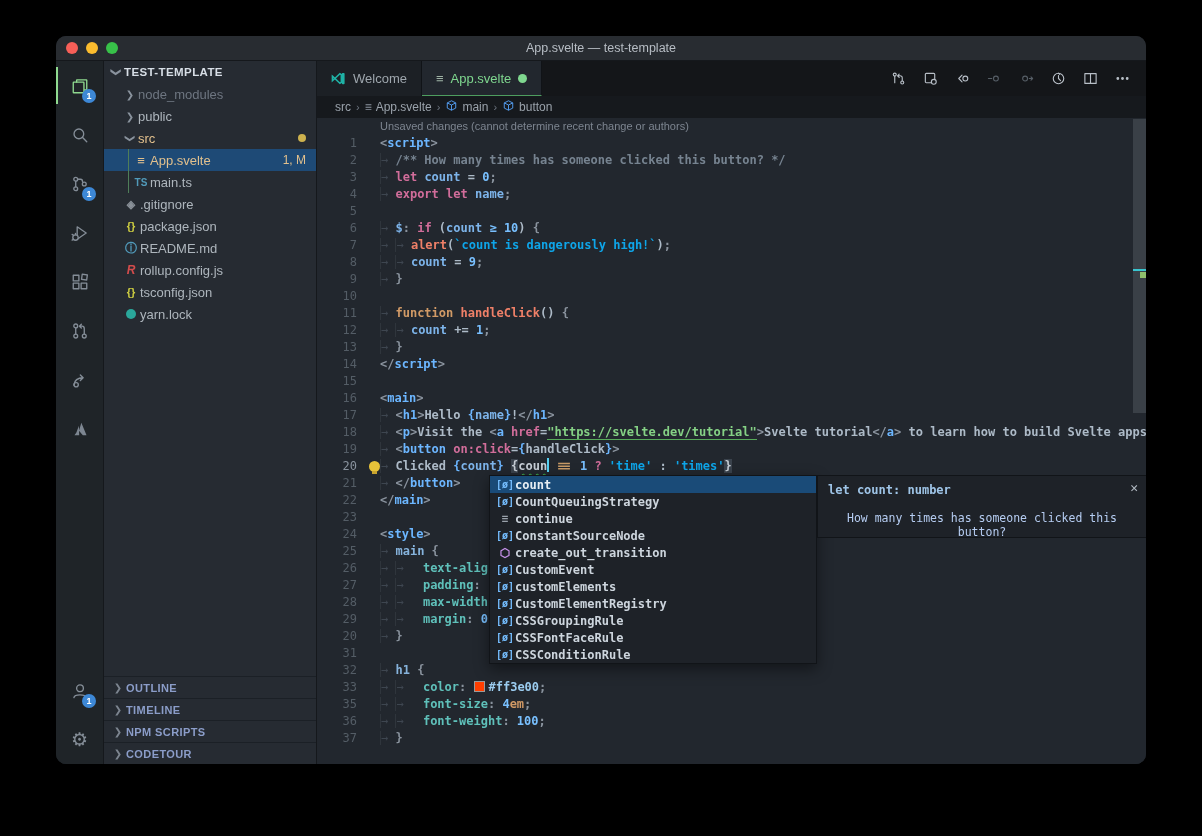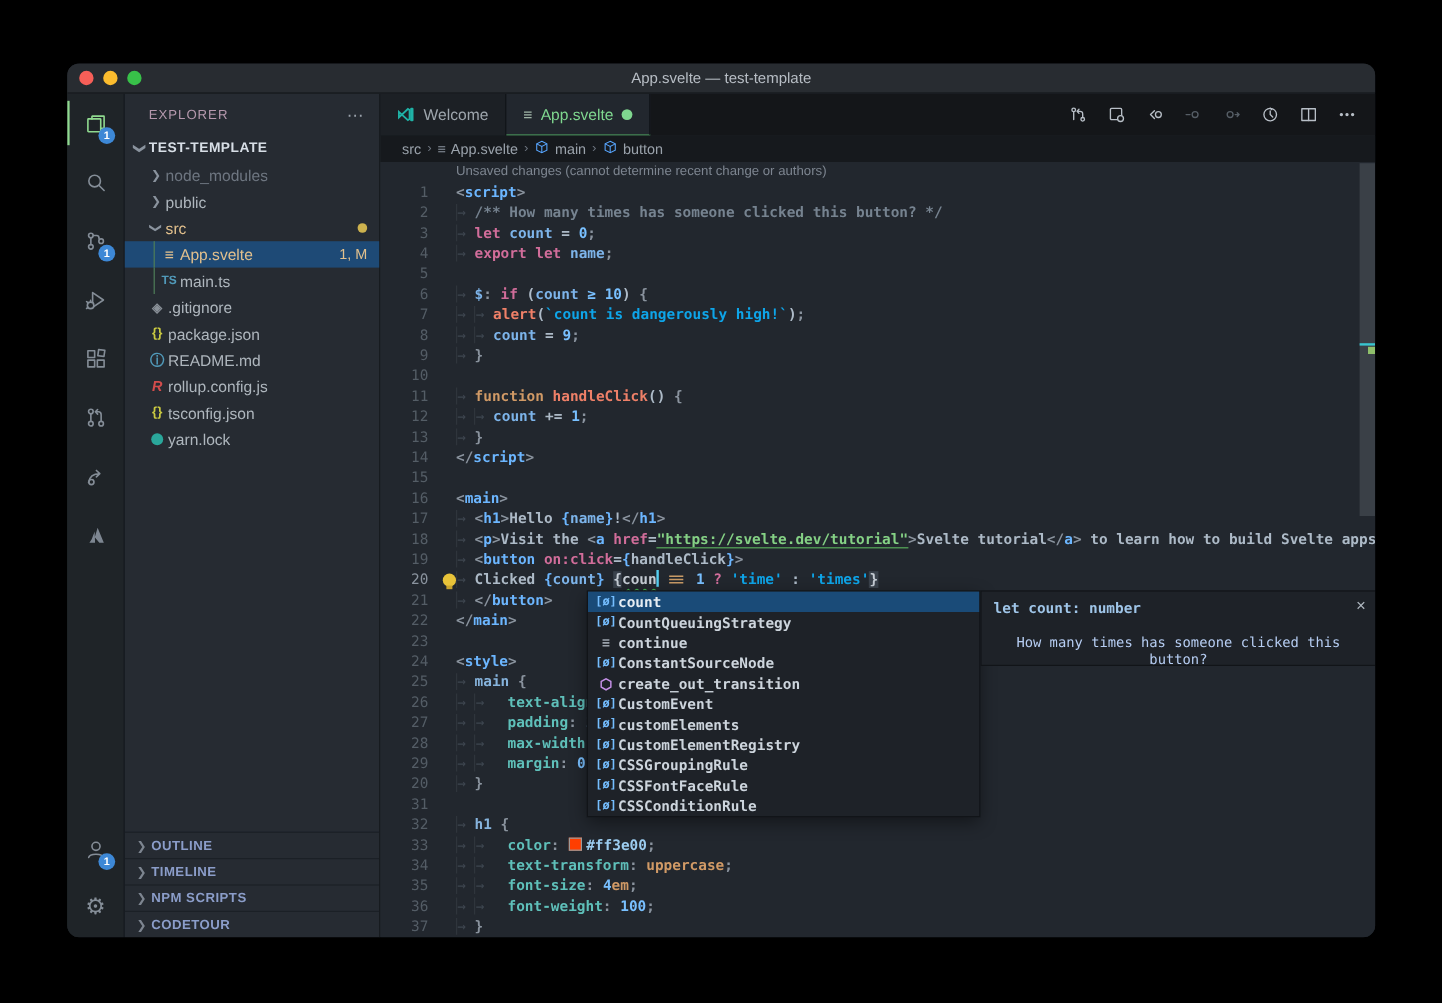--- a/index.html
+++ b/index.html
@@ -1,17 +1,17 @@
 <!DOCTYPE html>
 <html><head>
 <meta charset="utf-8">
 <style>
   html,body{margin:0;padding:0;background:#000;width:1202px;height:836px;overflow:hidden;
     font-family:"Liberation Sans",sans-serif;-webkit-font-smoothing:antialiased;}
-  .window{position:absolute;left:56px;top:53px;width:1090px;height:728px;border-radius:10px;
+  .window{position:absolute;left:56px;top:36px;width:1090px;height:728px;border-radius:10px;
     overflow:hidden;background:#22272e;box-shadow:0 24px 70px rgba(0,0,0,.6);font-size:13px;color:#adb4bc;}
   
   .titlebar{height:24px;background:#282c31;display:flex;align-items:center;position:relative;border-bottom:1px solid #15181c;}
   .lights{display:flex;gap:8px;margin-left:10px;}
   .light{width:12px;height:12px;border-radius:50%;}
   .title{position:absolute;left:0;right:0;text-align:center;font-size:12.5px;color:#b7bdc4;}
   
   .main{display:flex;height:703px;}
   
   .activitybar{width:47px;background:#1f2428;display:flex;flex-direction:column;align-items:stretch;border-right:1px solid #15181c;}
@@ -190,24 +190,20 @@
               <path d="M2.6 13.8c.6-3.2 10.2-3.2 10.8 0"></path>
             </svg>
             <span class="badge">1</span>
           </div>
           <div class="act-item">
             <span class="gearglyph">⚙</span>
           </div>
         </div>
       </div>
     <div class="sidebar">
-      <div class="sb-header">
-        <span class="sb-title">EXPLORER</span>
-        <span class="sb-dots">⋯</span>
-      </div>
       <div class="tree" id="tree">
           <div class="row root">
             <span style="width:4px;flex:0 0 4px"></span>
             <span class="chev down">❯</span>
             <span class="label">TEST-TEMPLATE</span>
           </div>
           <div class="row ignored">
             <span style="width:18px;flex:0 0 18px"></span>
             <span class="chev ">❯</span>
             <span class="label">node_modules</span>
@@ -411,21 +407,20 @@
             <div class="cl"><span class="gutter">24</span><span class="tk-p">&lt;</span><span class="tk-tag">style</span><span class="tk-p">&gt;</span></div>
             <div class="cl"><span class="gutter">25</span><span class="tk-ws">→ </span><span class="tk-sel">main</span><span class="tk-t"> </span><span class="tk-p">{</span></div>
             <div class="cl"><span class="gutter">26</span><span class="tk-ws">→ </span><span class="tk-ws">→ </span><span class="tk-prop">text-align</span><span class="tk-p">:</span><span class="tk-t"> c</span></div>
             <div class="cl"><span class="gutter">27</span><span class="tk-ws">→ </span><span class="tk-ws">→ </span><span class="tk-prop">padding</span><span class="tk-p">:</span><span class="tk-t"> </span><span class="tk-num">1</span><span class="tk-kw2">em</span></div>
             <div class="cl"><span class="gutter">28</span><span class="tk-ws">→ </span><span class="tk-ws">→ </span><span class="tk-prop">max-width</span><span class="tk-p">:</span><span class="tk-t"> </span><span class="tk-num">2</span></div>
             <div class="cl"><span class="gutter">29</span><span class="tk-ws">→ </span><span class="tk-ws">→ </span><span class="tk-prop">margin</span><span class="tk-p">:</span><span class="tk-t"> </span><span class="tk-num">0</span><span class="tk-t"> </span><span class="tk-kw2">au</span></div>
             <div class="cl"><span class="gutter">20</span><span class="tk-ws">→ </span><span class="tk-p">}</span></div>
             <div class="cl"><span class="gutter">31</span></div>
             <div class="cl"><span class="gutter">32</span><span class="tk-ws">→ </span><span class="tk-sel">h1</span><span class="tk-t"> </span><span class="tk-p">{</span></div>
             <div class="cl"><span class="gutter">33</span><span class="tk-ws">→ </span><span class="tk-ws">→ </span><span class="tk-prop">color</span><span class="tk-p">:</span><span class="tk-t"> </span><span class="swatch"></span><span class="tk-val">#ff3e00</span><span class="tk-p">;</span></div>
-            <div class="cl"><span class="gutter">34</span><span class="tk-ws">→ </span><span class="tk-ws">→ </span><span class="tk-prop">text-transform</span><span class="tk-p">:</span><span class="tk-t"> </span><span class="tk-kw2">uppercase</span><span class="tk-p">;</span></div>
             <div class="cl"><span class="gutter">35</span><span class="tk-ws">→ </span><span class="tk-ws">→ </span><span class="tk-prop">font-size</span><span class="tk-p">:</span><span class="tk-t"> </span><span class="tk-num">4</span><span class="tk-kw2">em</span><span class="tk-p">;</span></div>
             <div class="cl"><span class="gutter">36</span><span class="tk-ws">→ </span><span class="tk-ws">→ </span><span class="tk-prop">font-weight</span><span class="tk-p">:</span><span class="tk-t"> </span><span class="tk-num">100</span><span class="tk-p">;</span></div>
             <div class="cl"><span class="gutter">37</span><span class="tk-ws">→ </span><span class="tk-p">}</span></div>
           </div>
         <div class="scrollstrip">
           <div class="slider"></div>
           <div class="mark-cursorline"></div>
           <div class="mark-green"></div>
         </div>
         <div class="suggest" id="suggest">

